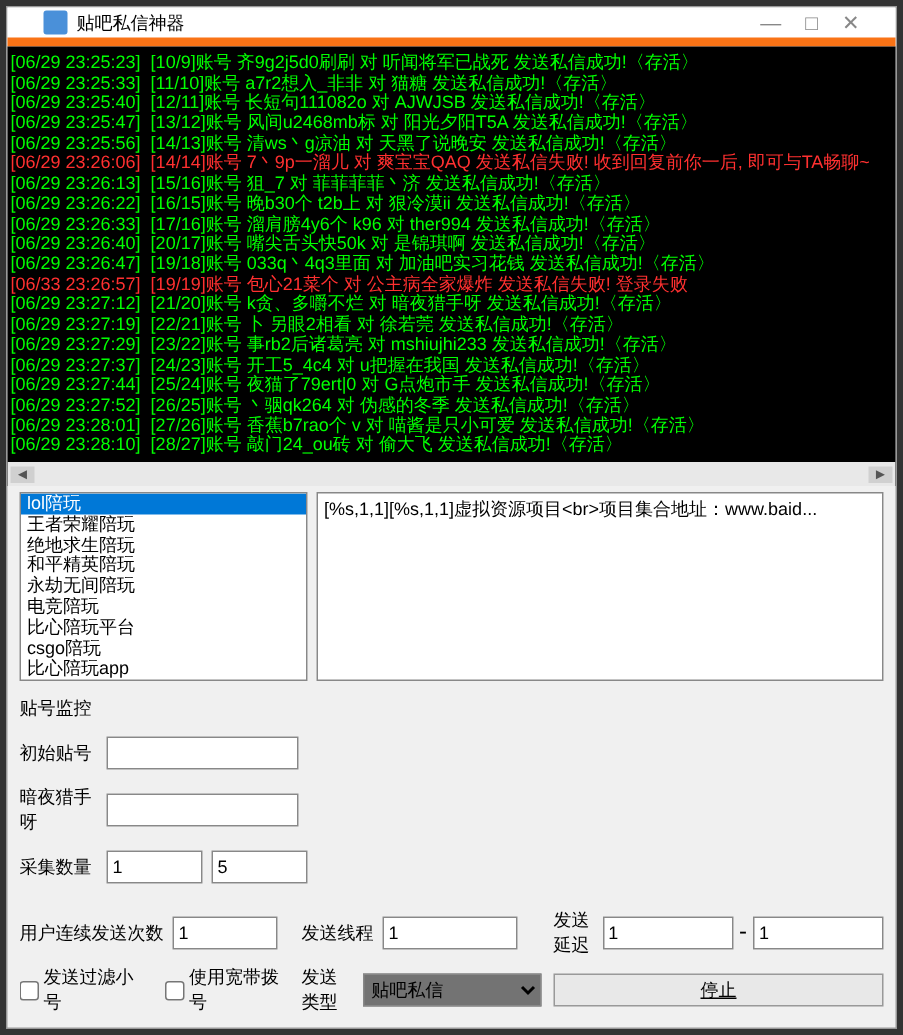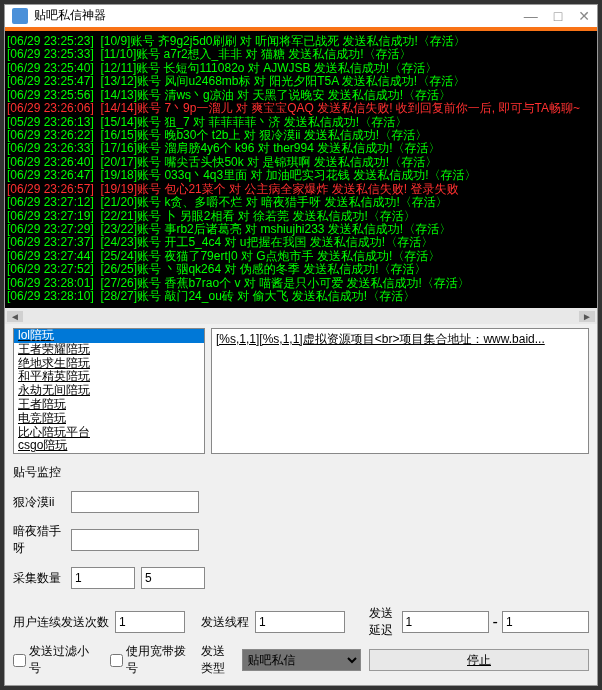--- a/index.html
+++ b/index.html
@@ -1,30 +1,30 @@
 <!DOCTYPE html>
 <html><head>
   <meta charset="utf-8">
   <style>
     * { box-sizing: border-box; margin: 0; padding: 0; font-family: "Microsoft YaHei", SimSun, sans-serif; }
     body { background: #333; width: 602px; height: 690px; overflow: hidden; }
     .window { background: #f0f0f0; width: 594px; margin: 4px; height: 682px; border: 1px solid #999; display: flex; flex-direction: column; }
-    .titlebar { height: 28px; background: #fff; display: flex; align-items: center; padding: 0 7px; border-bottom: 4px solid #f97316; }
+    .titlebar { height: 28px; background: #fff; display: flex; align-items: center; padding: 0 24px; border-bottom: 6px solid #f97316; }
     .titlebar .icon { width: 16px; height: 16px; background: #4a90d9; border-radius: 2px; margin-right: 6px; }
     .titlebar .title { font-size: 12px; flex: 1; }
     .titlebar .winbtns { display: flex; gap: 16px; color: #888; font-size: 14px; }
     .titlebar .winbtn { cursor: pointer; }
     .console { background: #000; height: 320px; overflow: hidden; position: relative; padding: 4px 2px; }
     .console-line { font-size: 12px; line-height: 1.12; font-family: Liberation Sans, sans-serif; white-space: pre; }
     .green { color: #00ff00; }
     .red { color: #ff3030; }
     .scroll-arrows { position: absolute; bottom: 0; left: 0; right: 0; background: #e8e8e8; height: 16px; display: flex; justify-content: space-between; align-items: center; padding: 0 2px; }
     .scroll-arrows span { font-size: 10px; color: #555; cursor: pointer; background: #d0d0d0; width: 16px; text-align: center; }
     .lower { flex: 1; display: flex; flex-direction: column; padding: 4px 8px 8px 8px; gap: 4px; }
-    .lists-row { display: flex; gap: 6px; text-decoration: underline; }
+    .lists-row { display: flex; gap: 6px; }
     .listbox { background: #fff; border: 1px solid #888; font-size: 12px; width: 192px; height: 126px; overflow: hidden; }
     .listbox .item { padding: 0 4px; line-height: 1.15; }
     .listbox .item.sel { background: #0078d7; color: #fff; }
     .textarea { background: #fff; border: 1px solid #888; font-size: 12px; padding: 2px 4px; flex: 1; height: 126px; }
     .section-label { font-size: 12px; margin-top: 6px; }
     .form-row { display: flex; align-items: center; gap: 6px; margin-top: 6px; }
     .form-row label { font-size: 12px; width: 52px; }
     .form-row input[type=text] { border: 1px solid #888; height: 22px; font-size: 12px; padding: 0 3px; }
     .bottom-grid { display: grid; grid-template-columns: 180px 160px 1fr; gap: 4px 8px; margin-top: 12px; align-items: center; }
     .bottom-grid .lbl { font-size: 12px; }
@@ -54,26 +54,26 @@
   </div>
 
   <div class="console">
     <div id="console-lines">
         <div class="console-line green">[06/29 23:25:23]  [10/9]账号 齐9g2j5d0刷刷 对 听闻将军已战死 发送私信成功!〈存活〉</div>
         <div class="console-line green">[06/29 23:25:33]  [11/10]账号 a7r2想入_非非 对 猫糖 发送私信成功!〈存活〉</div>
         <div class="console-line green">[06/29 23:25:40]  [12/11]账号 长短句111082o 对 AJWJSB 发送私信成功!〈存活〉</div>
         <div class="console-line green">[06/29 23:25:47]  [13/12]账号 风间u2468mb标 对 阳光夕阳T5A 发送私信成功!〈存活〉</div>
         <div class="console-line green">[06/29 23:25:56]  [14/13]账号 清ws丶g凉油 对 天黑了说晚安 发送私信成功!〈存活〉</div>
         <div class="console-line red">[06/29 23:26:06]  [14/14]账号 7丶9p一溜儿 对 爽宝宝QAQ 发送私信失败! 收到回复前你一后, 即可与TA畅聊~</div>
-        <div class="console-line green">[05/29 23:26:13]  [15/14]账号 狙_7 对 菲菲菲菲丶济 发送私信成功!〈存活〉</div>
+        <div class="console-line green">[06/29 23:26:13]  [15/16]账号 狙_7 对 菲菲菲菲丶济 发送私信成功!〈存活〉</div>
         <div class="console-line green">[06/29 23:26:22]  [16/15]账号 晚b30个 t2b上 对 狠冷漠ii 发送私信成功!〈存活〉</div>
         <div class="console-line green">[06/29 23:26:33]  [17/16]账号 溜肩膀4y6个 k96 对 ther994 发送私信成功!〈存活〉</div>
         <div class="console-line green">[06/29 23:26:40]  [20/17]账号 嘴尖舌头快50k 对 是锦琪啊 发送私信成功!〈存活〉</div>
         <div class="console-line green">[06/29 23:26:47]  [19/18]账号 033q丶4q3里面 对 加油吧实习花钱 发送私信成功!〈存活〉</div>
-        <div class="console-line red">[06/29 23:26:57]  [19/19]账号 包心21菜个 对 公主病全家爆炸 发送私信失败! 登录失败</div>
+        <div class="console-line red">[06/33 23:26:57]  [19/19]账号 包心21菜个 对 公主病全家爆炸 发送私信失败! 登录失败</div>
         <div class="console-line green">[06/29 23:27:12]  [21/20]账号 k贪、多嚼不烂 对 暗夜猎手呀 发送私信成功!〈存活〉</div>
         <div class="console-line green">[06/29 23:27:19]  [22/21]账号 卜 另眼2相看 对 徐若莞 发送私信成功!〈存活〉</div>
         <div class="console-line green">[06/29 23:27:29]  [23/22]账号 事rb2后诸葛亮 对 mshiujhi233 发送私信成功!〈存活〉</div>
         <div class="console-line green">[06/29 23:27:37]  [24/23]账号 开工5_4c4 对 u把握在我国 发送私信成功!〈存活〉</div>
         <div class="console-line green">[06/29 23:27:44]  [25/24]账号 夜猫了79ert|0 对 G点炮市手 发送私信成功!〈存活〉</div>
         <div class="console-line green">[06/29 23:27:52]  [26/25]账号 丶骃qk264 对 伪感的冬季 发送私信成功!〈存活〉</div>
         <div class="console-line green">[06/29 23:28:01]  [27/26]账号 香蕉b7rao个 v 对 喵酱是只小可爱 发送私信成功!〈存活〉</div>
         <div class="console-line green">[06/29 23:28:10]  [28/27]账号 敲门24_ou砖 对 偷大飞 发送私信成功!〈存活〉</div>
       </div>
     <div class="scroll-arrows">
@@ -83,33 +83,32 @@
   </div>
 
   <div class="lower">
     <div class="lists-row">
       <div class="listbox" id="listA">
           <div class="item sel">lol陪玩</div>
           <div class="item">王者荣耀陪玩</div>
           <div class="item">绝地求生陪玩</div>
           <div class="item">和平精英陪玩</div>
           <div class="item">永劫无间陪玩</div>
-          <div class="item">王者陪玩</div>
           <div class="item">电竞陪玩</div>
           <div class="item">比心陪玩平台</div>
           <div class="item">csgo陪玩</div>
           <div class="item">比心陪玩app</div>
         </div>
       <div class="textarea">[%s,1,1][%s,1,1]虚拟资源项目&lt;br&gt;项目集合地址：www.baid...</div>
     </div>
 
     <div class="section-label">贴号监控</div>
 
     <div class="form-row">
-      <label>狠冷漠ii</label>
+      <label>初始贴号</label>
       <input type="text" style="width: 128px;" value="">
     </div>
     <div class="form-row">
       <label>暗夜猎手呀</label>
       <input type="text" style="width: 128px;" value="">
     </div>
     <div class="form-row collect-row">
       <label>采集数量</label>
       <input type="text" value="1" style="">
       <input type="text" value="5" style="">

